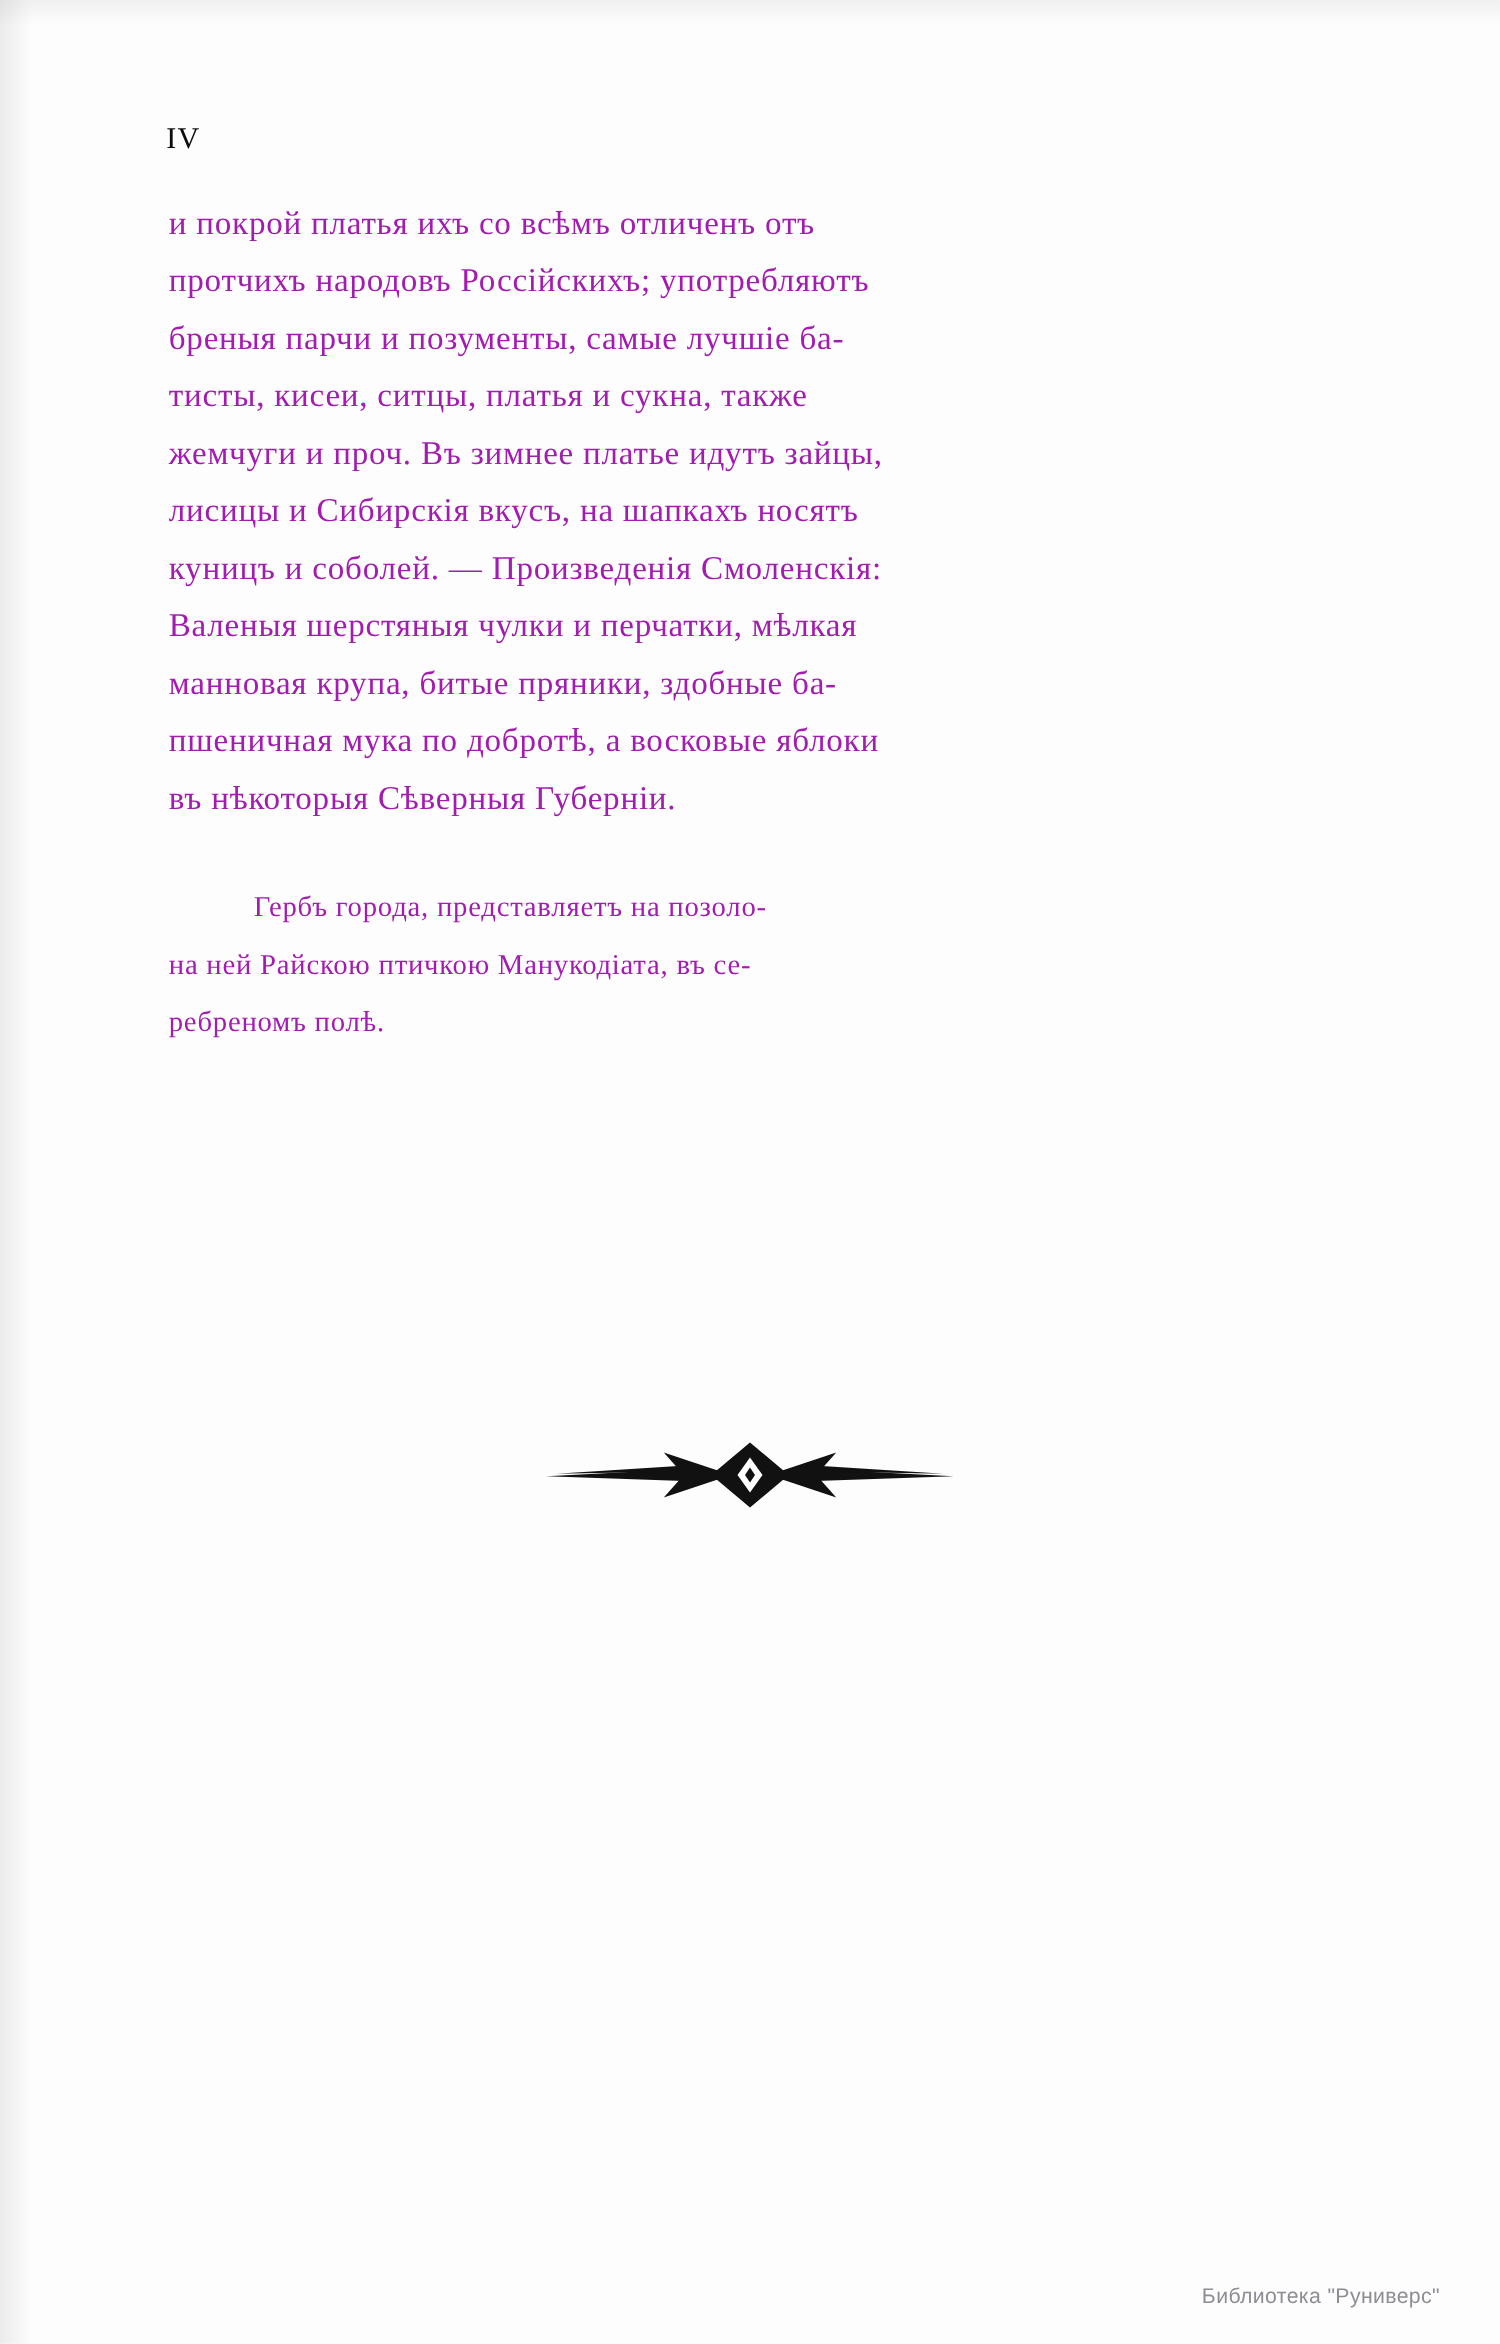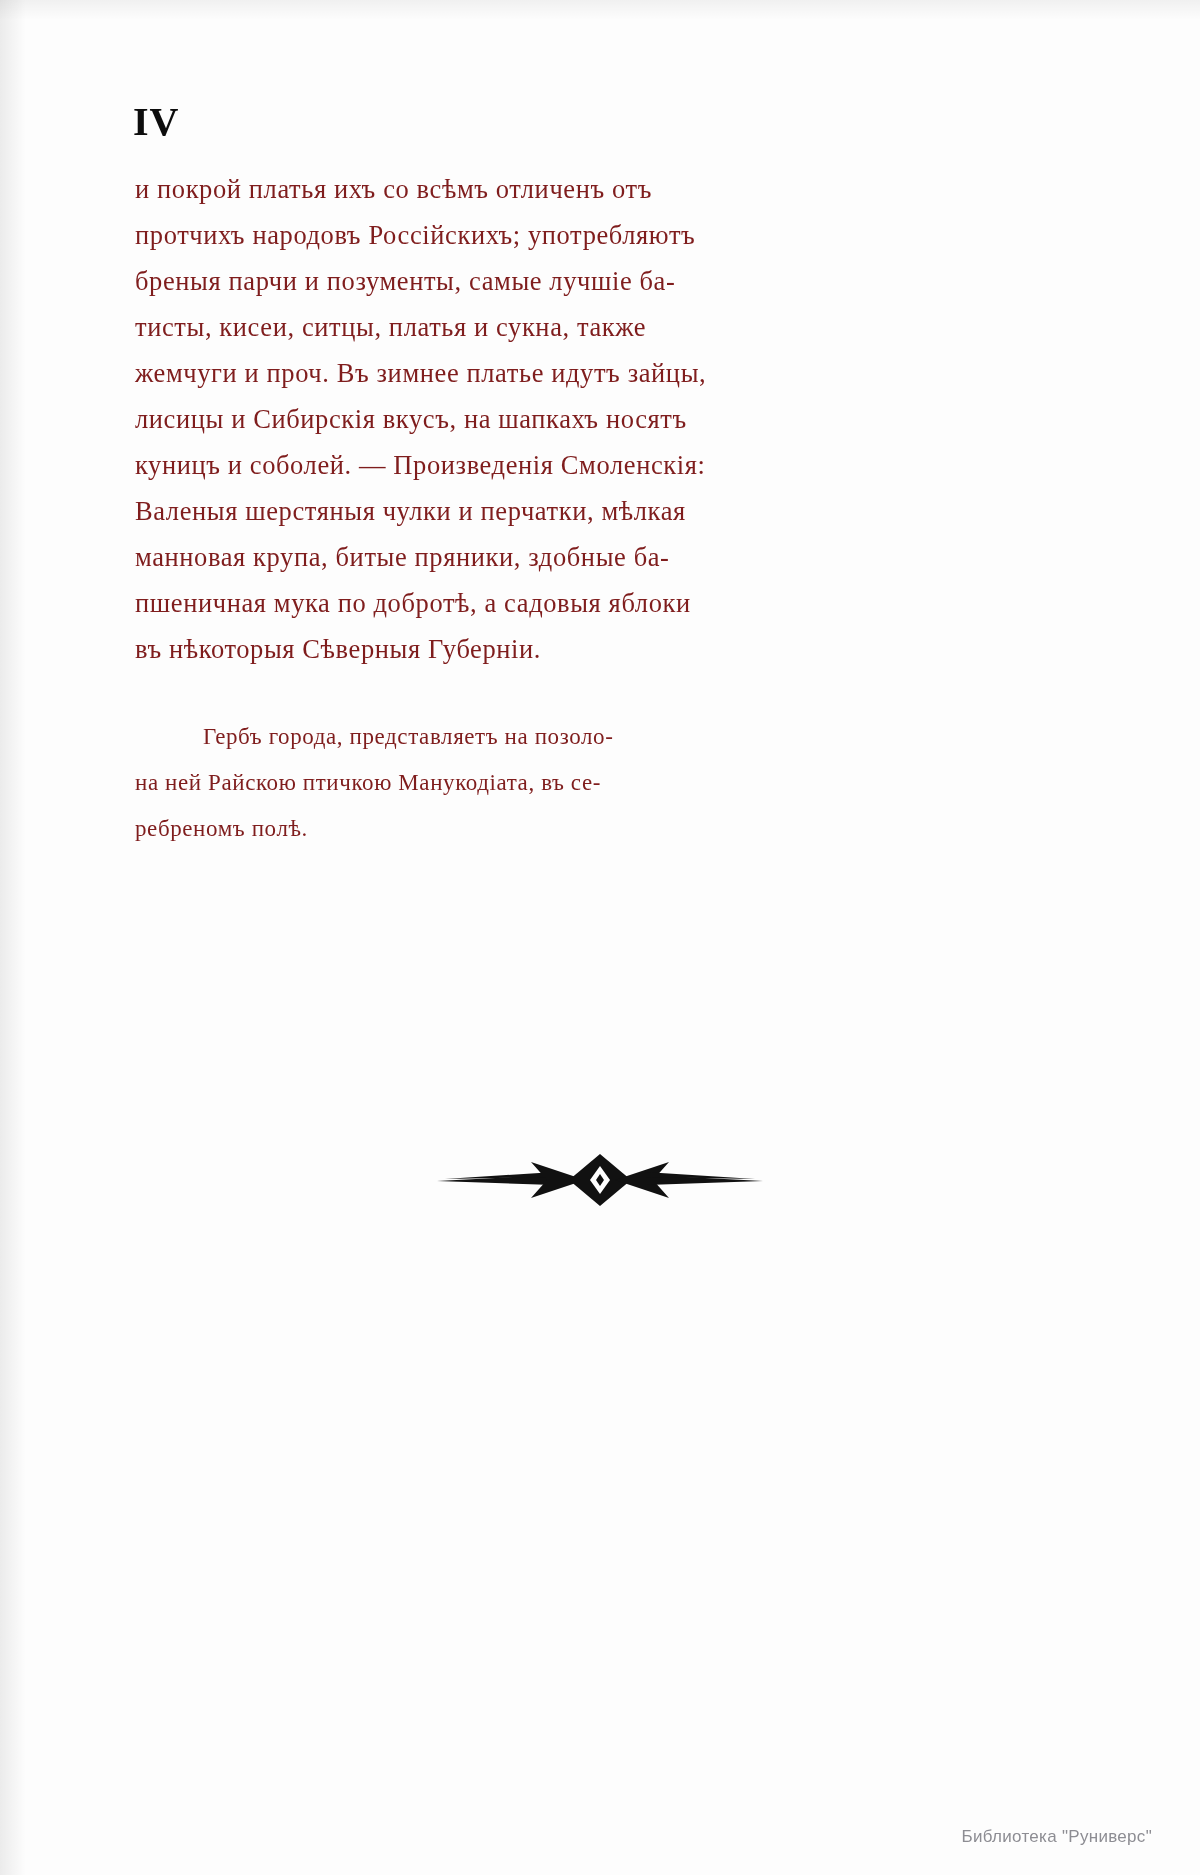--- a/index.html
+++ b/index.html
@@ -36,39 +36,39 @@
     width: 100%; height: 20px;
     background: linear-gradient(to bottom, rgba(0,0,0,0.05), rgba(0,0,0,0));
     pointer-events: none;
   }
 
   .folio {
     position: absolute;
     left: 133px;
     top: 98px;
     font-family: "Liberation Serif", serif;
-    font-weight: bold;
-    font-size: 40px;
+    font-weight: normal;
+    font-size: 24px;
     letter-spacing: 1px;
     color: #0d0d0d;
   }
 
   .body-block {
     position: absolute;
     left: 135px;
     top: 155px;
     width: 745px;
   }
 
   .para {
-    margin: 11px 0 0 0;
+    margin: 0 0 0 0;
     font-size: 26.5px;
     line-height: 46px;
     letter-spacing: 0.6px;
-    color: #7f1d1d;
+    color: #a21caf;
     text-align: justify;
   }
 
   .para .line {
     display: block;
     white-space: nowrap;
   }
 
   .para.spaced {
     margin-top: 42px;
@@ -120,21 +120,21 @@
     <div class="para">
       <span class="line">и покрой платья ихъ со всѣмъ отличенъ отъ</span>
       <span class="line">протчихъ народовъ Россійскихъ; употребляютъ</span>
       <span class="line">бреныя парчи и позументы, самые лучшіе ба-</span>
       <span class="line">тисты, кисеи, ситцы, платья и сукна, также</span>
       <span class="line">жемчуги и проч. Въ зимнее платье идутъ зайцы,</span>
       <span class="line">лисицы и Сибирскія вкусъ, на шапкахъ носятъ</span>
       <span class="line">куницъ и соболей. — Произведенія Смоленскія:</span>
       <span class="line">Валеныя шерстяныя чулки и перчатки, мѣлкая</span>
       <span class="line">манновая крупа, битые пряники, здобные ба-</span>
-      <span class="line">пшеничная мука по добротѣ, а садовыя яблоки</span>
+      <span class="line">пшеничная мука по добротѣ, а восковые яблоки</span>
       <span class="line">въ нѣкоторыя Сѣверныя Губерніи.</span>
     </div>
 
     <div class="para para-coat spaced">
       <span class="line">Гербъ города, представляетъ на позоло-</span>
       <span class="line">на ней Райскою птичкою Манукодіата, въ се-</span>
       <span class="line">ребреномъ полѣ.</span>
     </div>
 
   </div>

